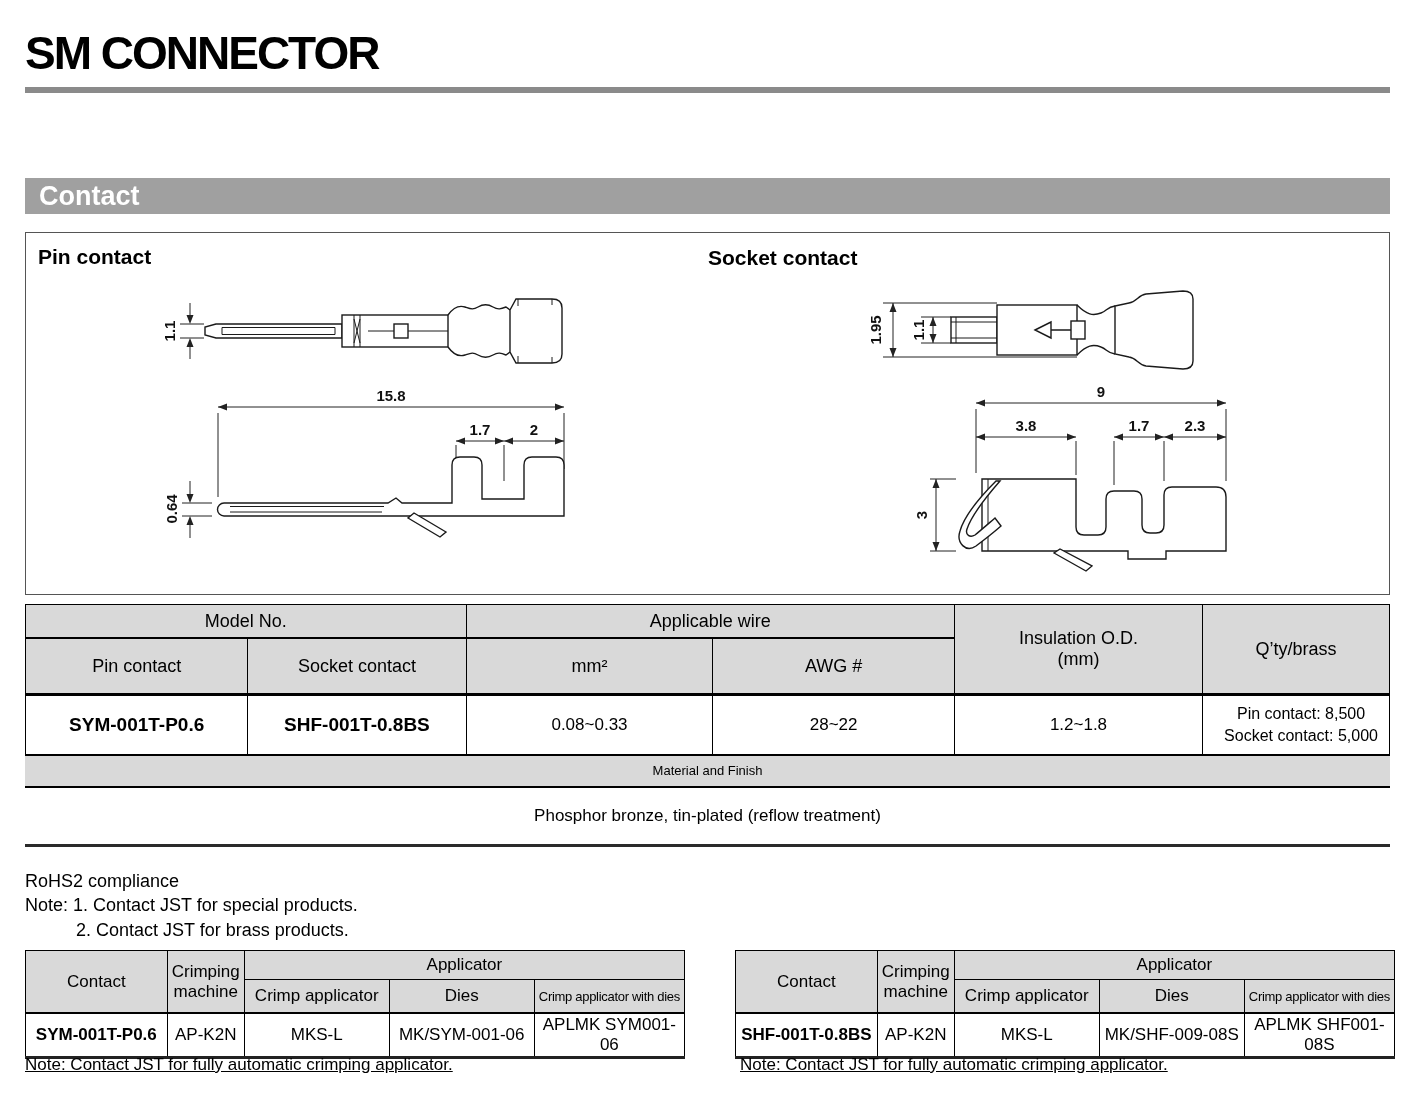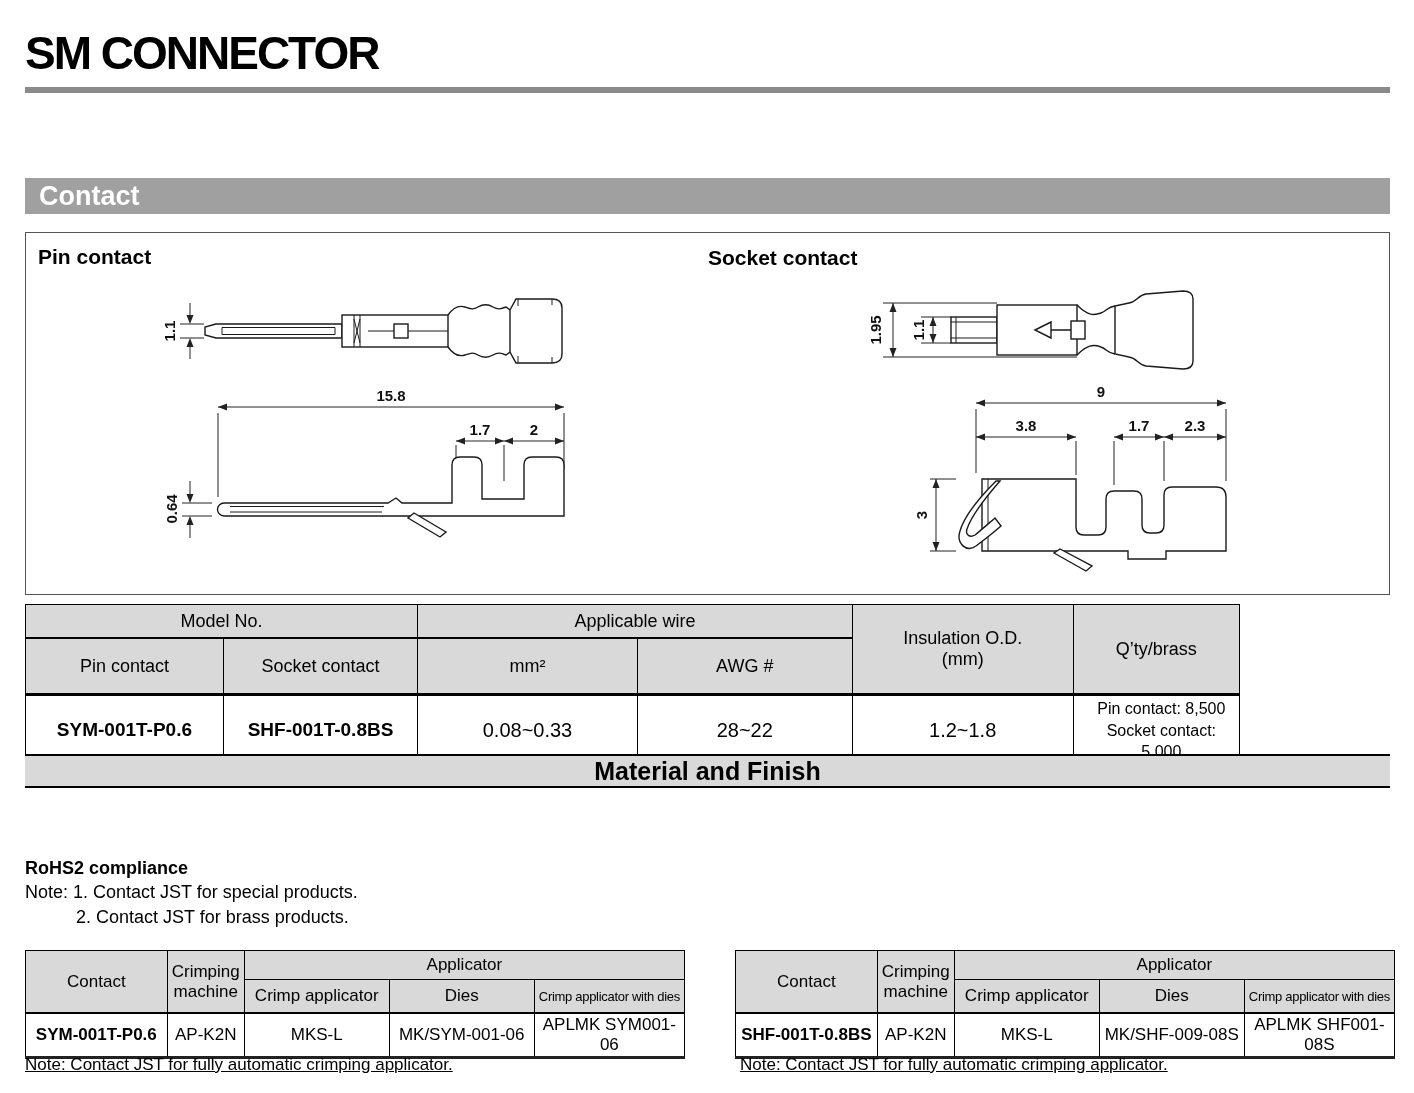--- a/index.html
+++ b/index.html
@@ -24,43 +24,43 @@
   .diag{position:absolute;}
   .diag .part path,.diag .part rect{fill:#fff;stroke:#1a1a1a;stroke-width:1.4px;}
   .diag .part .thin{fill:none;stroke-width:1px;}
   .diag .part .open{fill:none;}
   .diag .dimlines{fill:none;stroke:#222;stroke-width:1px;}
   .diag .ah{fill:#222;stroke:none;}
   .diag text{font-family:"Liberation Sans",sans-serif;font-size:15px;font-weight:bold;fill:#111;}
 
   
   table{border-collapse:collapse;table-layout:fixed;}
-  .spec-table{left:25px;top:604px;width:1215px;border:1px solid #000;border-bottom:3px solid #000;}
+  .spec-table{left:25px;top:604px;width:1365px;border:1px solid #000;border-bottom:3px solid #000;}
   .spec-table td{border:1px solid #000;text-align:center;vertical-align:middle;font-size:18px;padding:2px;}
   .spec-table .hdr{background:#d9d9d9;}
   .spec-table .r1 td{height:28px;}
   .spec-table .r2 td{height:50px;}
   .spec-table .r3 td{height:54px;}
   .spec-table .b2{border-bottom:2px solid #000;}
   .spec-table .b3{border-bottom:3px solid #000;}
   .spec-table .model{font-size:19px;font-weight:bold;}
-  .spec-table .val{font-size:20px;}
+  .spec-table .val{font-size:17px;}
   .spec-table .qty{font-size:16px;text-align:center;padding-left:12px;line-height:1.35;}
   .preline{white-space:pre-line;}
 
   
   .material{left:25px;top:754px;width:1365px;}
   .material-header{height:30px;line-height:30px;background:#d9d9d9;border-top:2px solid #000;
-                   border-bottom:2px solid #000;text-align:center;font-size:25px;font-weight:bold;}
+                   border-bottom:2px solid #000;text-align:center;font-size:13px;font-weight:normal;}
   .material-value{height:56px;display:flex;align-items:center;justify-content:center;
                   font-size:17px;border-bottom:3px solid #2a2a2a;}
 
   
   .rohs{left:25px;top:856px;font-size:18px;line-height:1.36;}
-  .rohs .t{font-weight:bold;}
+  .rohs .t{font-weight:normal;margin-top:13px;}
   .rohs .n2{padding-left:51px;}
 
   
   .app-table{top:950px;width:660px;border:1px solid #000;border-bottom:3px solid #222;}
   .app-table.t1{left:25px;}
   .app-table.t2{left:735px;}
   .app-table td{border:1px solid #000;text-align:center;vertical-align:middle;font-size:17px;padding:1px;}
   .app-table .hdr{background:#d9d9d9;}
   .app-table .ra td{height:26px;}
   .app-table .rb td{height:30px;}
@@ -201,20 +201,21 @@
       <td class="val">28~22</td>
       <td class="val">1.2~1.8</td>
       <td class="qty preline">Pin contact: 8,500
 Socket contact: 5,000</td>
     </tr>
   </tbody>
     </table>
 
   <div class="abs material">
     <div class="material-header">Material and Finish</div>
+    <div class="material-value">Phosphor bronze, tin-plated (reflow treatment)</div>
   </div>
 
   <div class="abs rohs">
     <div class="t">RoHS2 compliance</div>
     <div class="n1">Note: 1. Contact JST for special products.</div>
     <div class="n2">2. Contact JST for brass products.</div>
   </div>
 
   <table class="abs app-table t1">
     <colgroup>

